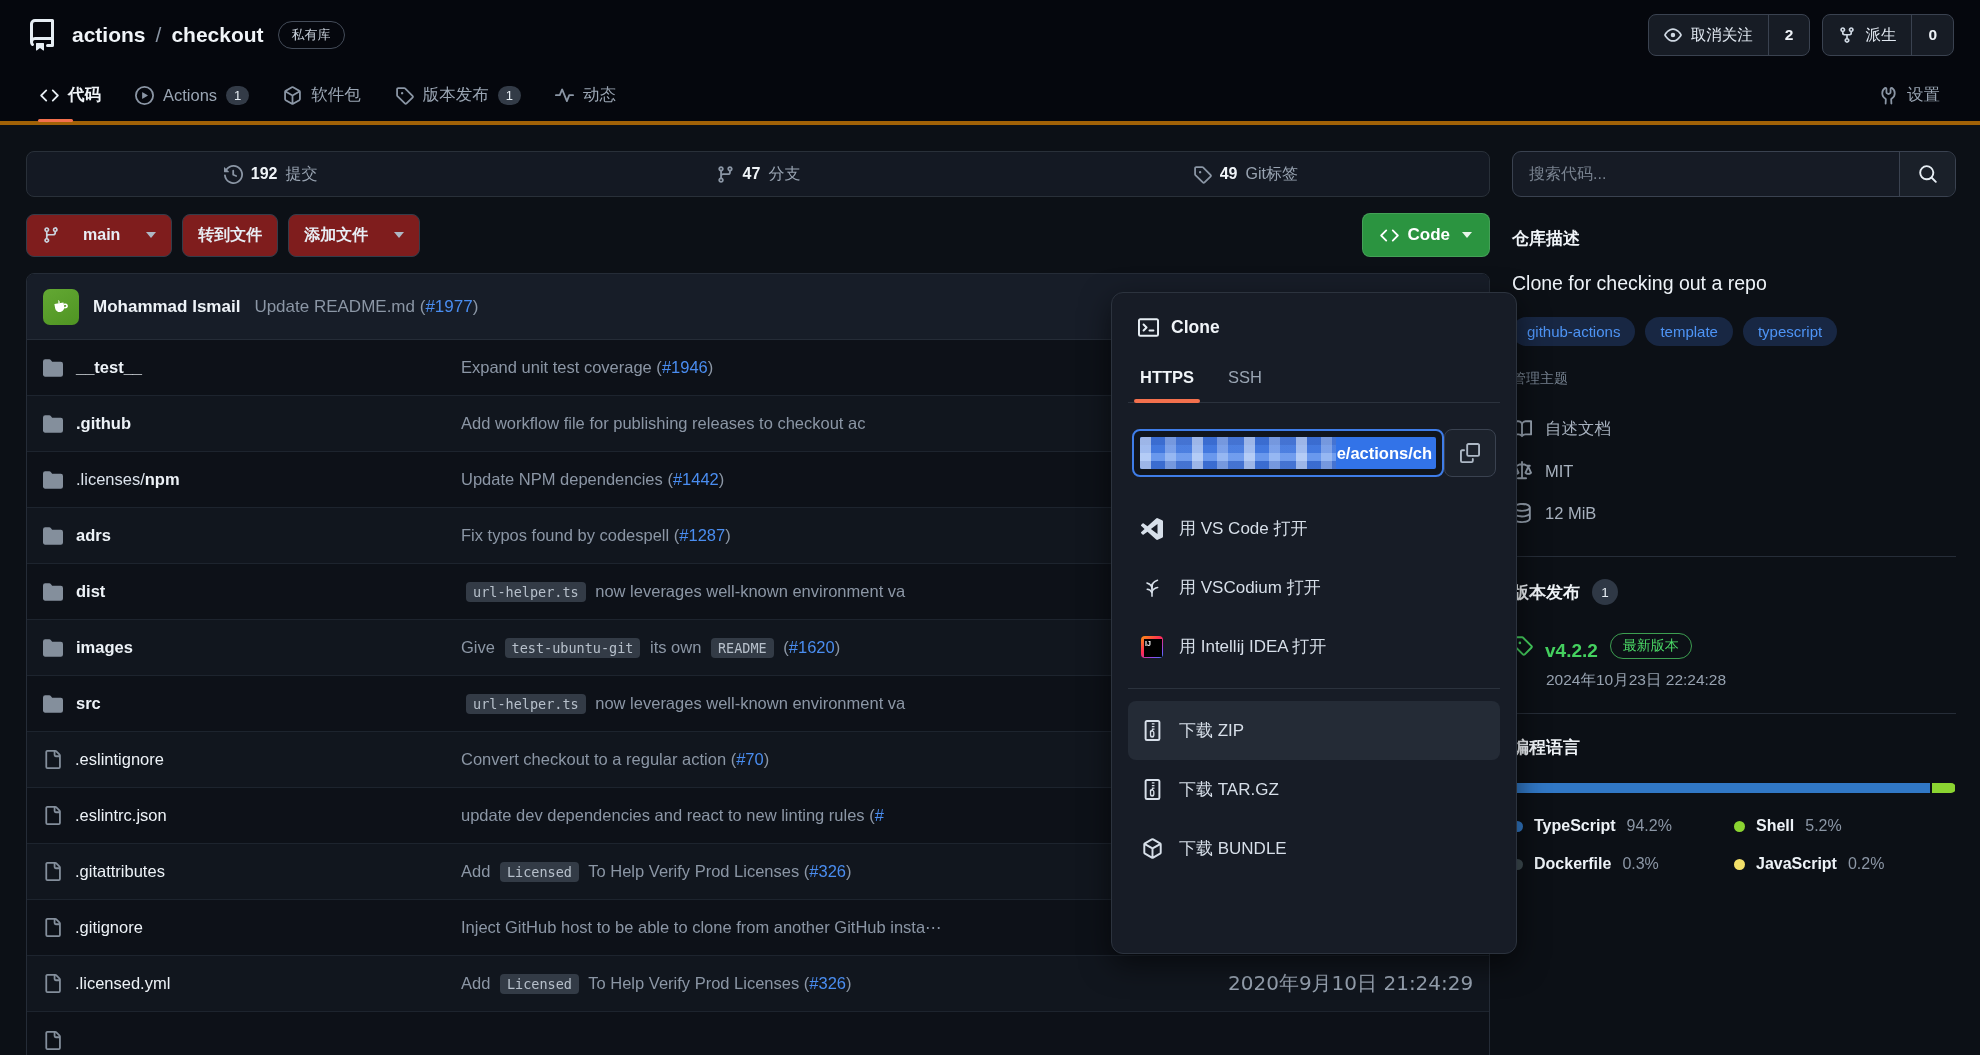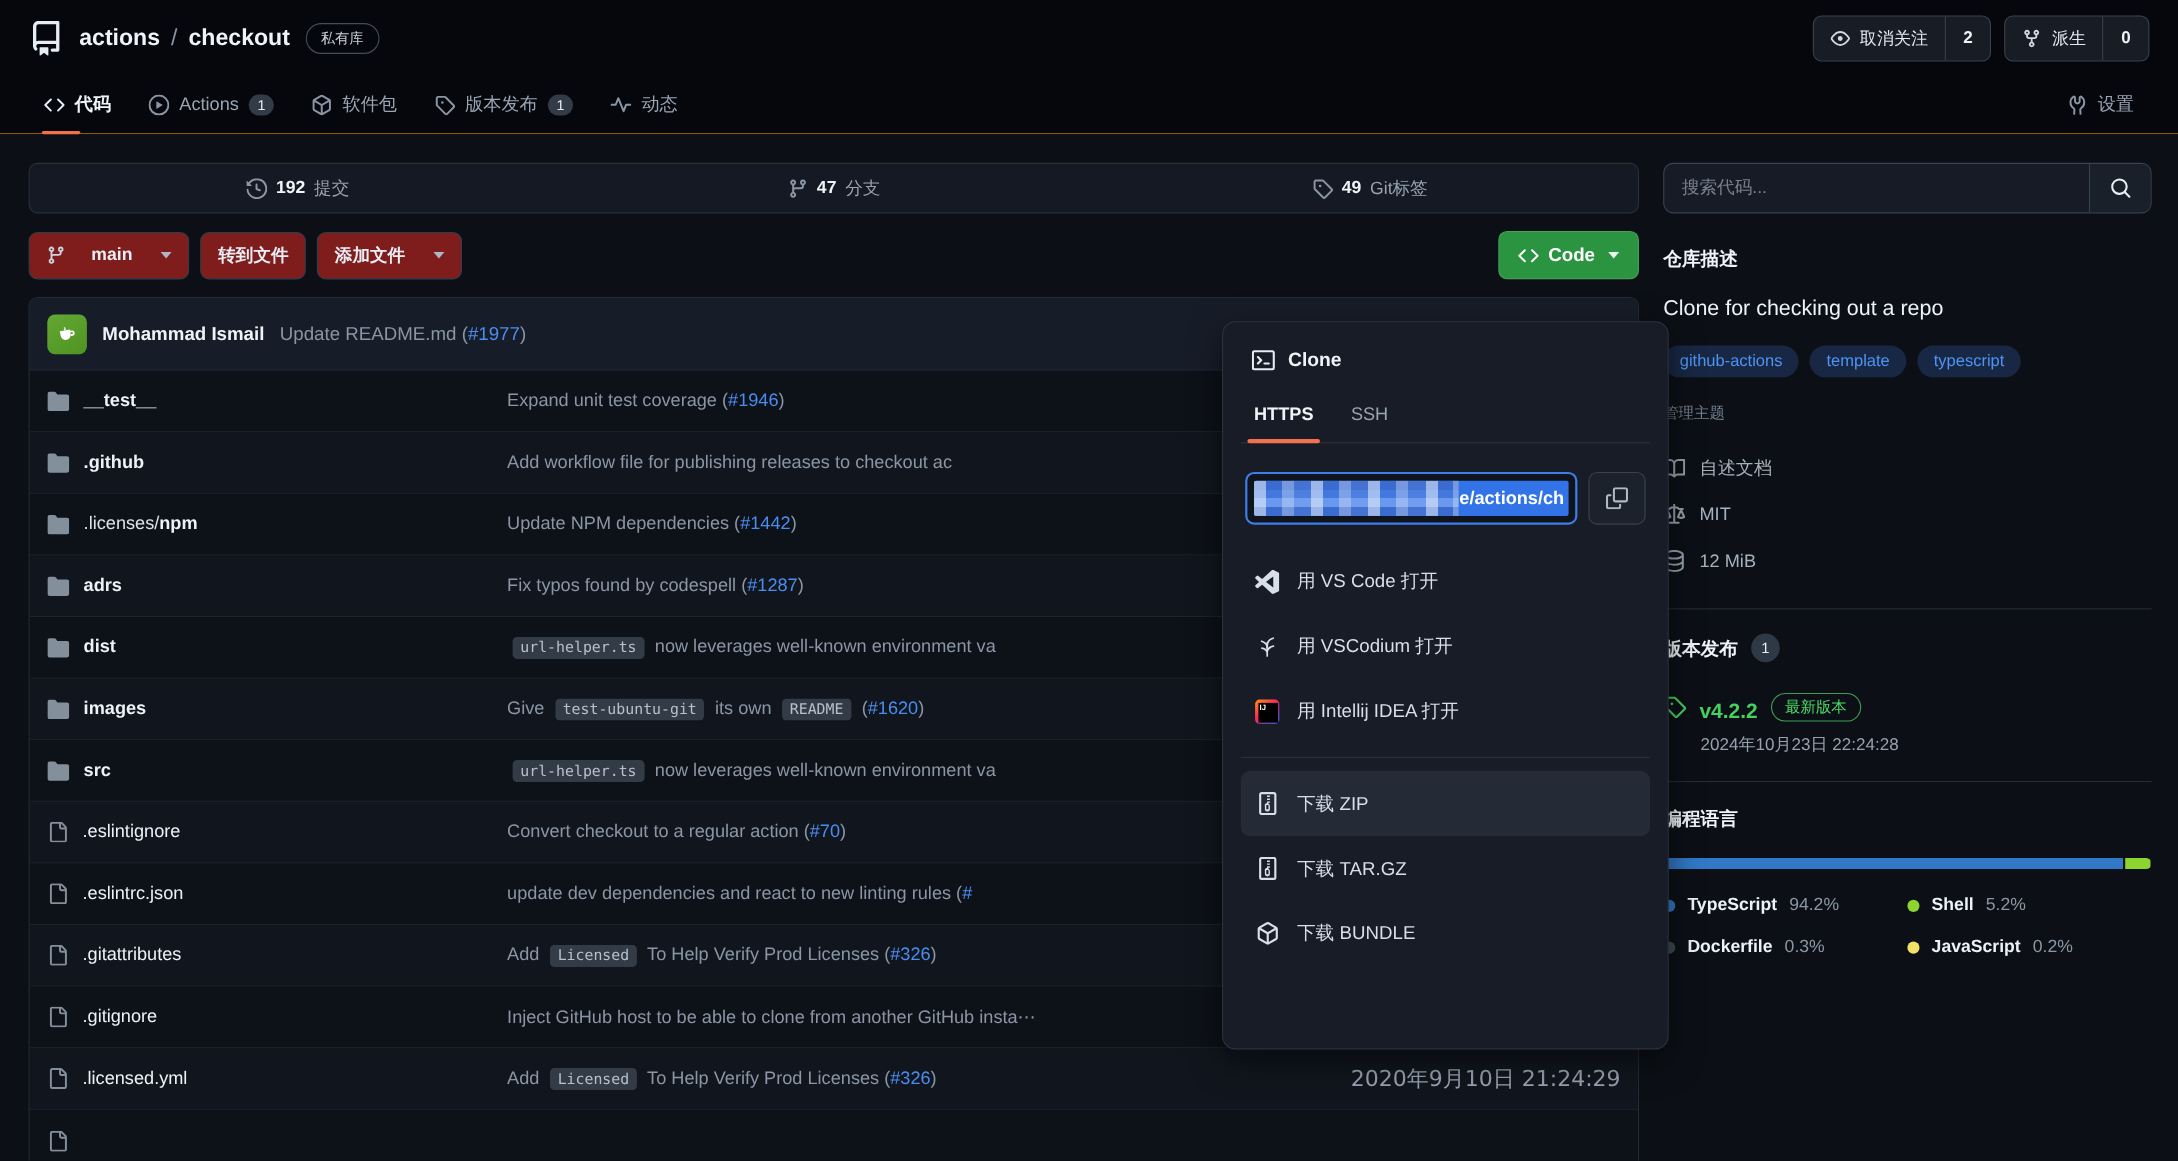--- a/index.html
+++ b/index.html
@@ -19,21 +19,21 @@
   .repo-name-line { font-size:21px; font-weight:700; color:#f0f4f8; display:flex; gap:10px; align-items:center;}
   .repo-sep { color:#8b96a5; font-weight:400; }
   .vis-badge { border:1px solid #444c59; border-radius:15px; padding:4px 13px; font-size:13px; color:#c7d0da; font-weight:400; }
   .hdr-actions { display:flex; gap:12px; }
   .btn-group { display:flex; align-items:stretch; height:42px; background:#171c25; border:1px solid #3a4250; border-radius:8px; overflow:hidden; }
   .btn-main { display:flex; align-items:center; gap:9px; padding:0 15px; font-size:15.5px; color:#e2e9f2; cursor:pointer; }
   .btn-count { display:flex; align-items:center; padding:0 16px; border-left:1px solid #3a4250; font-size:15.5px; font-weight:700; color:#eef2f7; cursor:pointer; }
   .btn-main .oct { color:#cfd8e3; }
 
   
-  .tab-nav { display:flex; align-items:flex-end; padding:6px 26px 0 26px; border-bottom:1px solid #a16207; justify-content:space-between; }
+  .tab-nav { display:flex; align-items:flex-end; padding:6px 26px 0 26px; border-bottom:4px solid #a16207; justify-content:space-between; }
   .tabs-left { display:flex; gap:6px; }
   .tab { display:flex; align-items:center; gap:9px; padding:12px 14px 15px 14px; font-size:16.5px; color:#9aa5b3; position:relative; cursor:pointer; }
   .tab .oct { color:#8b96a5; }
   .tab.active { color:#f0f4f8; font-weight:700; }
   .tab.active .oct { color:#e6edf3; }
   .tab.active::after { content:""; position:absolute; left:12px; right:42px; bottom:-1px; height:3px; background:#f3704d; border-radius:2px; }
   .tab-badge { background:#333b47; color:#e6edf3; font-size:13px; border-radius:12px; padding:2px 8px; min-width:22px; text-align:center; font-weight:400; }
 
   
   .content { background:#0c1016; min-height:905px; padding:26px 24px 0 26px; display:flex; gap:22px; }
@@ -77,21 +77,21 @@
   .fdate { width:245px; flex:none; text-align:right; font-size:20px; color:#97a2b0; font-family:"DejaVu Sans","Liberation Sans",sans-serif; white-space:nowrap; }
 
   
   .clone-menu { position:absolute; left:1111px; top:292px; width:406px; height:662px; background:#171c26; border:1px solid #2c333e; border-radius:12px; box-shadow:0 10px 30px rgba(0,0,0,.55); z-index:20; padding:24px 16px 0 16px; }
   .clone-hdr { display:flex; align-items:center; gap:12px; padding:0 10px; font-size:17.5px; font-weight:700; color:#f0f4f8; }
   .clone-hdr .oct { color:#e6edf3; }
   .clone-tabs { display:flex; gap:30px; padding:0 10px; margin-top:22px; border-bottom:1px solid #2b323d; }
   .clone-tab { padding:8px 2px 15px 2px; font-size:16.5px; color:#9aa5b3; position:relative; cursor:pointer; }
   .clone-tab.active { color:#f0f4f8; font-weight:700; }
   .clone-tab.active::after { content:""; position:absolute; left:-4px; right:-4px; bottom:-1px; height:4px; background:#f3704d; border-radius:2px; }
-  .clone-input-row { display:flex; gap:10px; margin:26px 4px 0 4px; }
+  .clone-input-row { display:flex; margin:26px 4px 0 4px; }
   .clone-input { flex:1; height:48px; border:2px solid #3f7de8; border-radius:8px; background:#10151d; display:flex; align-items:center; padding:0 6px; overflow:hidden; cursor:text; }
   .clone-sel { flex:1; height:32px; background:#3273e8; border-radius:2px; display:flex; align-items:center; overflow:hidden; }
   .censor { flex:1; height:100%; background-color:#4f86ea;
     background-image:
       repeating-linear-gradient(90deg, rgba(255,255,255,.5) 0 11px, rgba(255,255,255,0) 11px 25px, rgba(255,255,255,.3) 25px 36px, rgba(255,255,255,.05) 36px 52px),
       repeating-linear-gradient(0deg, rgba(20,60,160,.35) 0 8px, rgba(255,255,255,.15) 8px 16px, rgba(30,80,190,.25) 16px 24px);
   }
   .clone-url-tail { color:#fff; font-size:16.5px; font-weight:700; padding:0 4px 0 1px; white-space:nowrap; }
   .copy-btn { width:52px; height:48px; flex:none; background:#1c222c; border:1px solid #3a4250; border-radius:8px; display:flex; align-items:center; justify-content:center; color:#aeb9c6; cursor:pointer; }
   .menu-list { margin-top:22px; }

